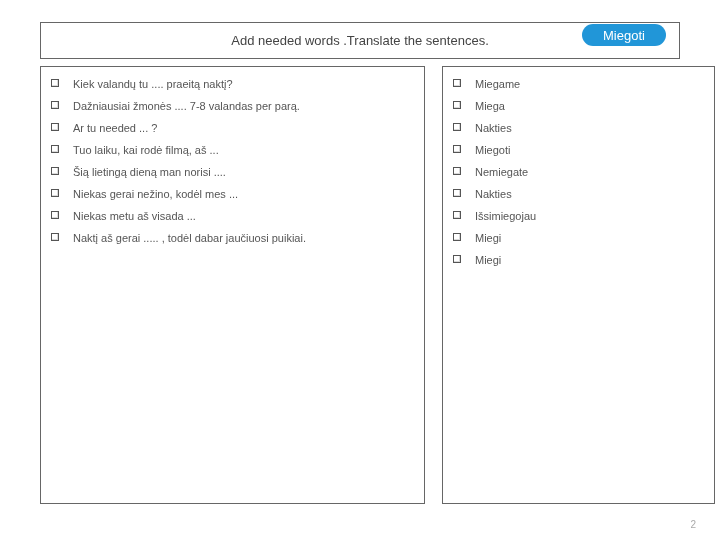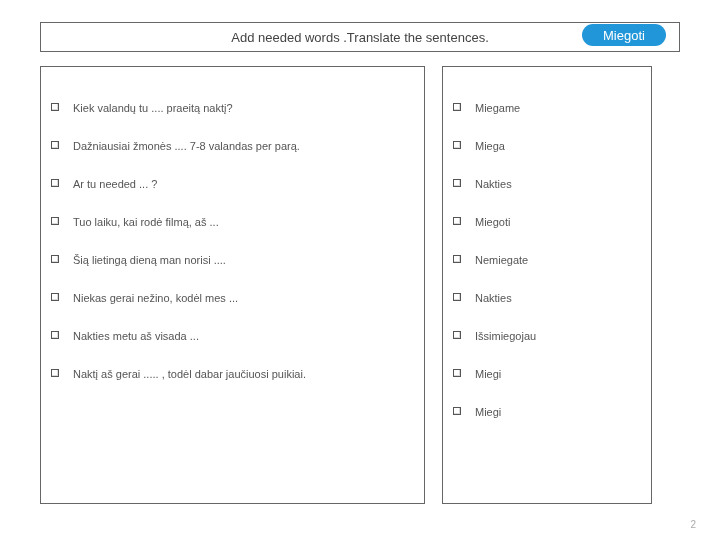--- a/index.html
+++ b/index.html
@@ -10,21 +10,21 @@
     background: #fff;
     font-family: Arial, Helvetica, sans-serif;
     color: #555;
     position: relative;
   }
   .header {
     position: absolute;
     left: 40px;
     top: 22px;
     width: 640px;
-    height: 30px;
+    height: 37px;
     border: 1px solid #666;
     box-sizing: border-box;
     display: flex;
     align-items: center;
     justify-content: center;
   }
   .header-title {
     font-size: 13px;
     color: #444;
   }
@@ -52,28 +52,27 @@
   }
   .panel-left {
     left: 40px;
     top: 66px;
     width: 385px;
     height: 438px;
   }
   .panel-right {
     left: 442px;
     top: 66px;
-    width: 210px;
+    width: 273px;
     height: 438px;
   }
   .item {
     display: flex;
     align-items: flex-start;
     margin-bottom: 8px;
-    margin-top: 24px;
   }
   .bullet {
     flex: 0 0 auto;
     width: 8px;
     height: 8px;
     border: 1px solid #555;
     box-sizing: border-box;
     margin-top: 2px;
     margin-right: 14px;
     box-shadow: inset -1px -1px 0 rgba(0,0,0,0.15);
@@ -122,21 +121,21 @@
   <div class="item">
       <span class="bullet"></span>
       <span class="item-text">Šią lietingą dieną man norisi ....</span>
     </div>
   <div class="item">
       <span class="bullet"></span>
       <span class="item-text">Niekas gerai nežino, kodėl mes ...</span>
     </div>
   <div class="item">
       <span class="bullet"></span>
-      <span class="item-text">Nakties metu aš visada ...</span>
+      <span class="item-text">Niekas metu aš visada ...</span>
     </div>
   <div class="item">
       <span class="bullet"></span>
       <span class="item-text">Naktį aš gerai .....  , todėl dabar jaučiuosi puikiai.</span>
     </div>
 </div>
 
 <div class="panel panel-right">
   <div class="item">
       <span class="bullet"></span>

